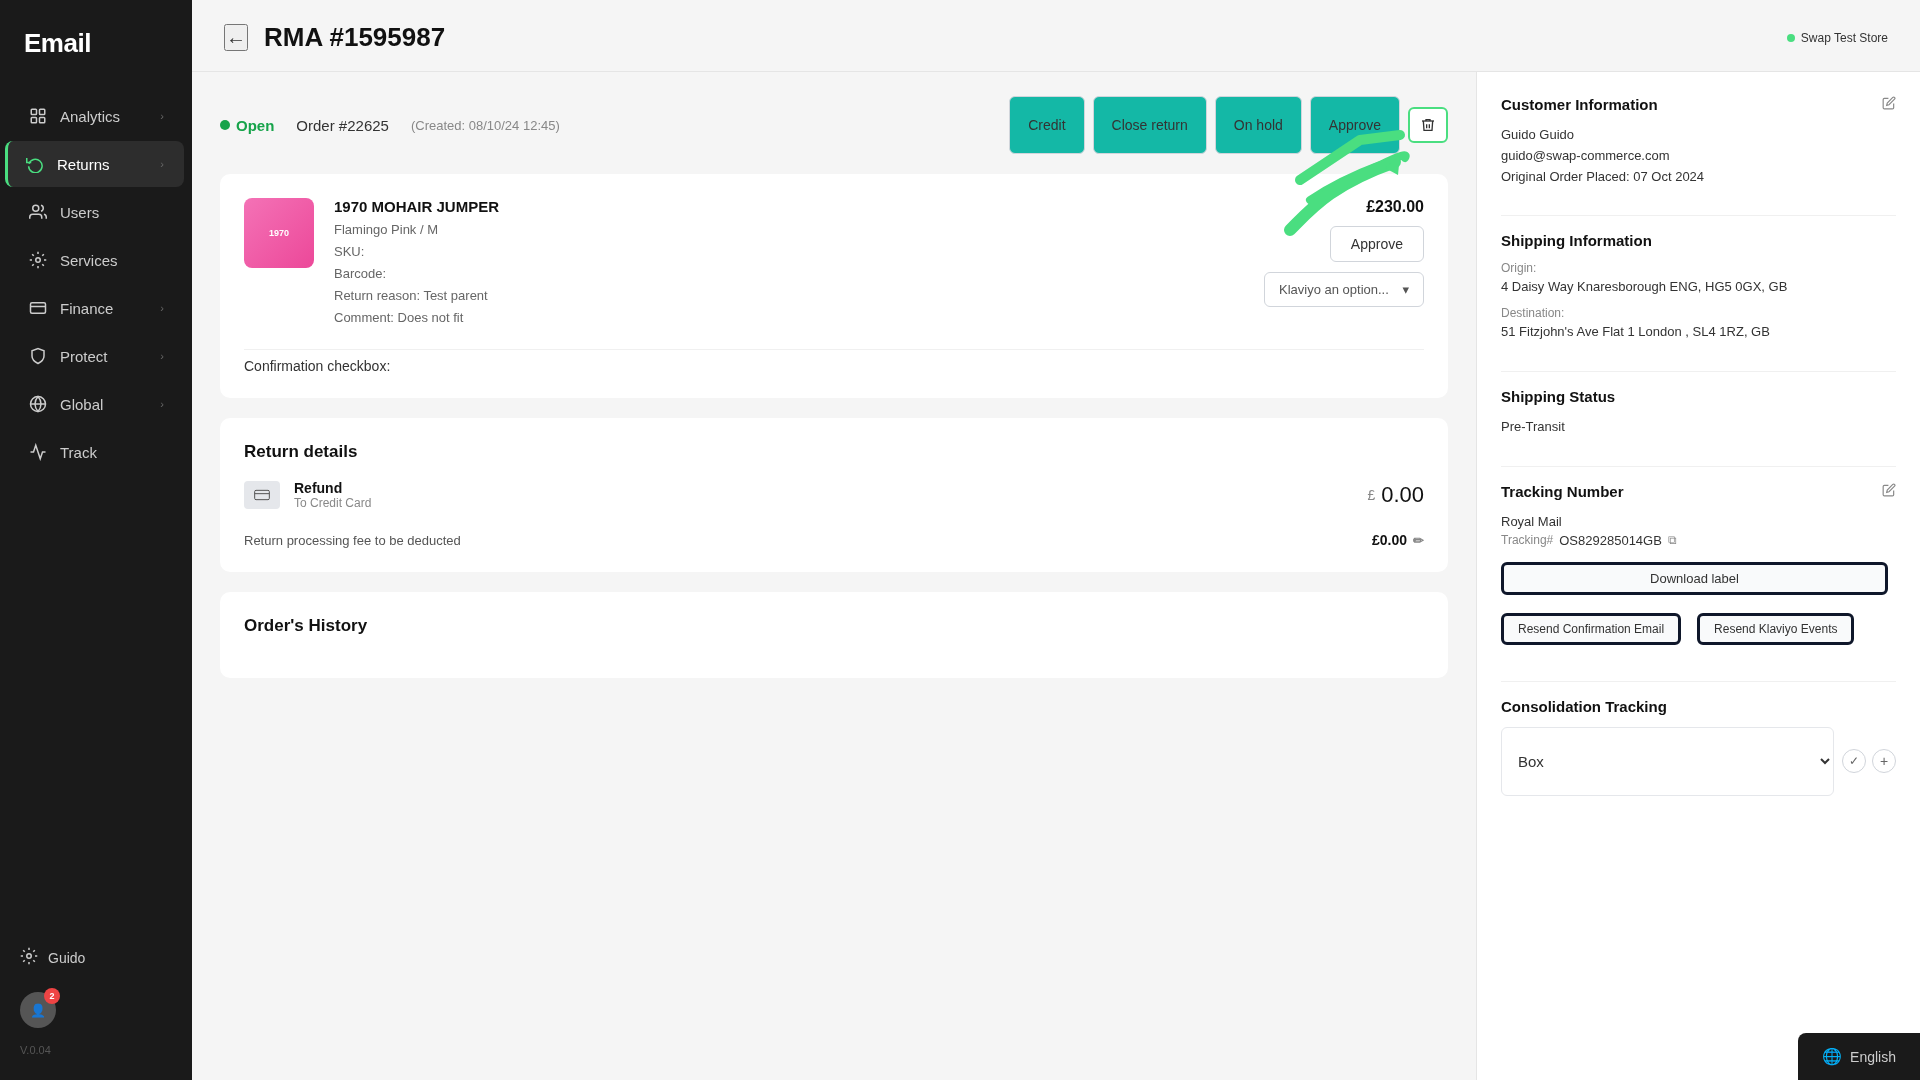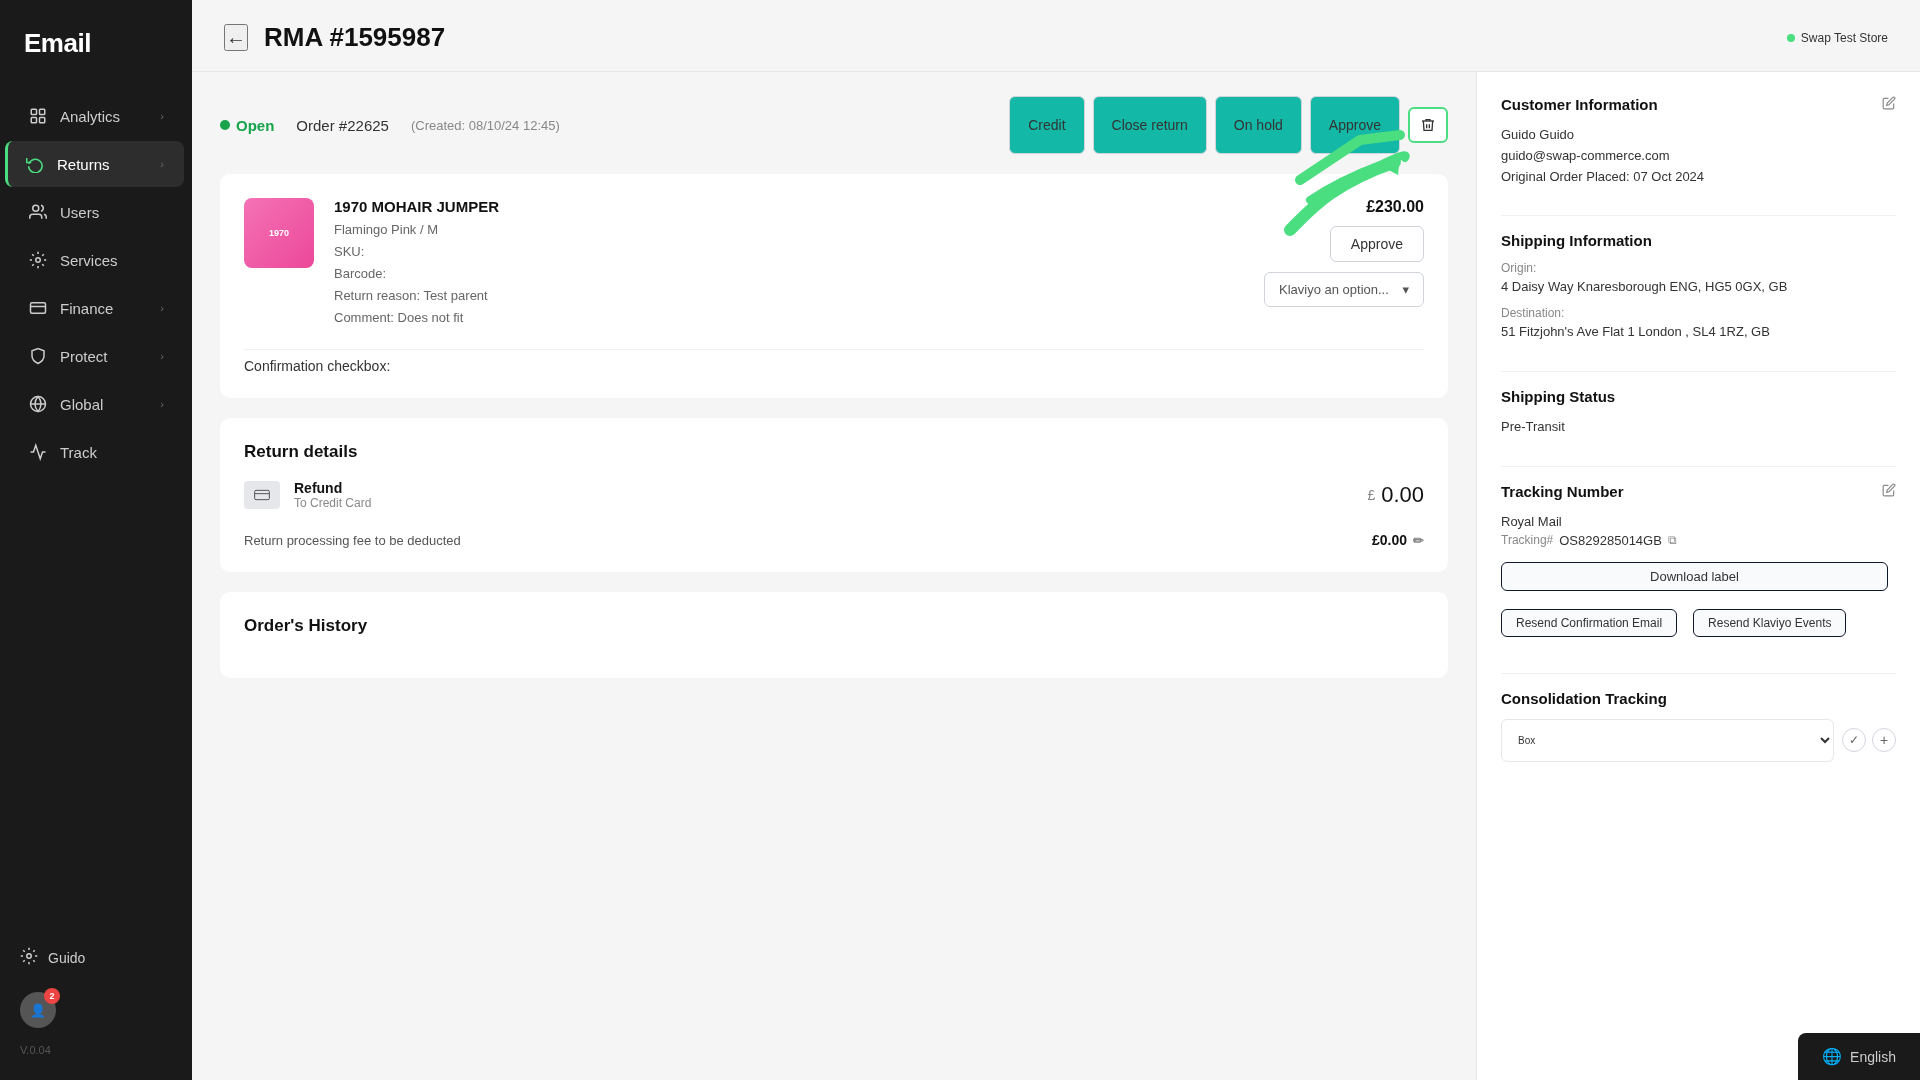--- a/index.html
+++ b/index.html
@@ -393,21 +393,21 @@
       font-size: 12px;
       color: #888;
       margin-top: 8px;
       margin-bottom: 2px;
     }
     .divider { border: none; border-top: 1px solid #f0f0f0; margin: 16px 0; }
     .tag-btn {
       display: inline-block;
       padding: 6px 14px;
       background: #f9fafb;
-      border: 1px solid #0f172a;
+      border: 3px solid #0f172a;
       border-radius: 6px;
       font-size: 13px;
       color: #333;
       cursor: pointer;
       margin-right: 8px;
       margin-bottom: 8px;
     }
     .tracking-row {
       display: flex;
       align-items: center;
@@ -419,24 +419,24 @@
 
     
     .consolidation-row {
       display: flex;
       align-items: center;
       gap: 8px;
       margin-top: 10px;
     }
     .box-select {
       flex: 1;
-      padding: 14px 12px;
+      padding: 24px 12px;
       border: 1px solid #e5e7eb;
       border-radius: 6px;
-      font-size: 10px;
+      font-size: 15px;
       color: #333;
       background: #fff;
     }
     .consolidation-actions {
       display: flex;
       align-items: center;
       gap: 6px;
     }
     .circle-check {
       width: 24px;

